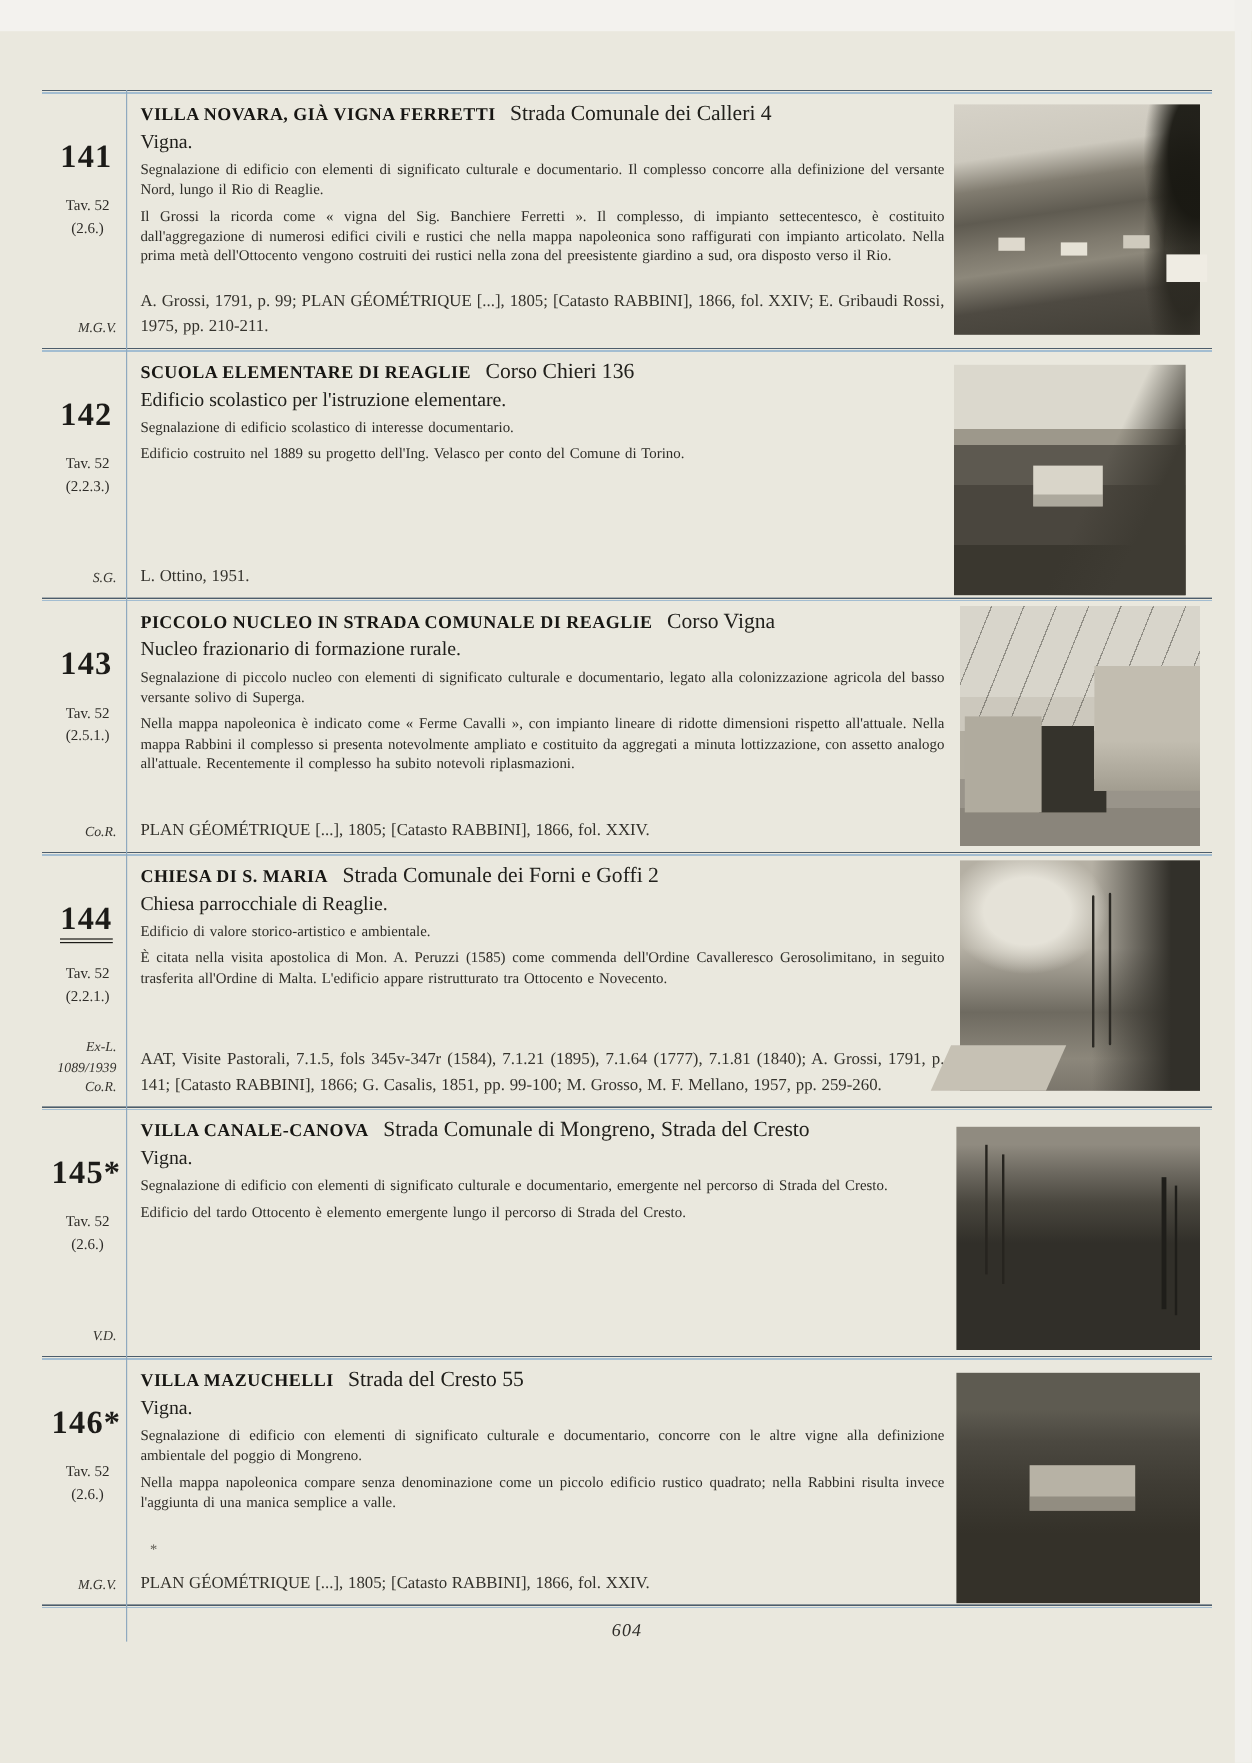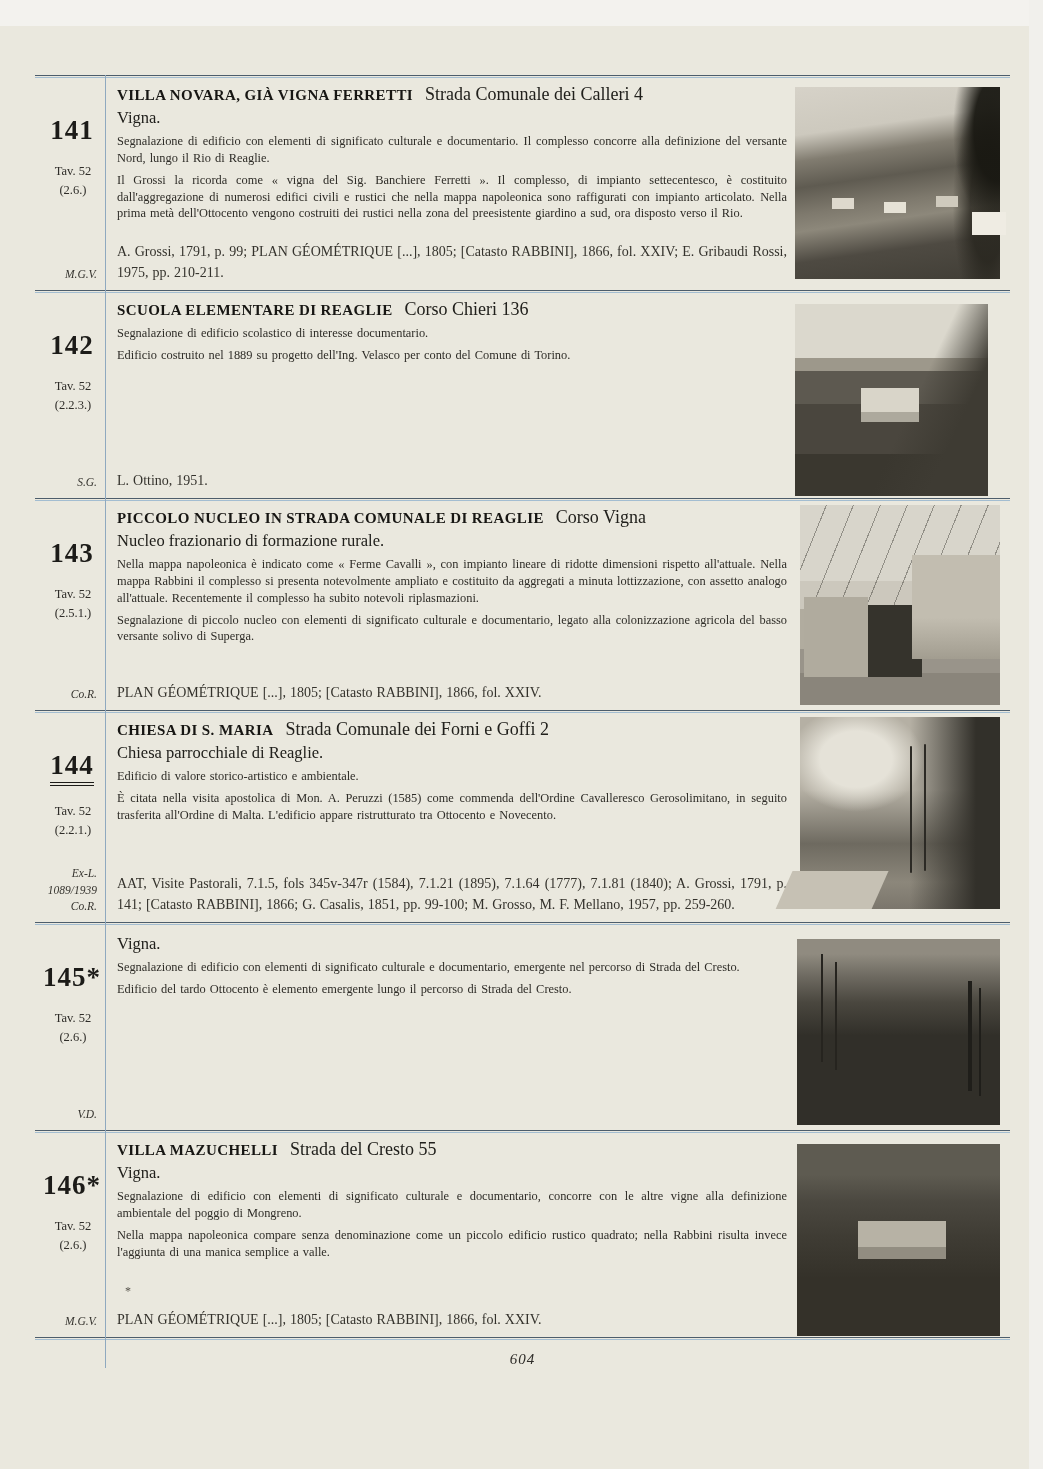--- a/index.html
+++ b/index.html
@@ -149,20 +149,21 @@
       </div>
       <div class="sigle">
         <div>S.G.</div>
       </div>
     </div>
     <div class="col-main">
       <div class="head-row">
         <span class="entry-title">SCUOLA ELEMENTARE DI REAGLIE</span>
         <span class="entry-address">Corso Chieri 136</span>
       </div>
+      <div class="entry-subtitle">Edificio scolastico per l'istruzione elementare.</div>
       <p class="para">Segnalazione di edificio scolastico di interesse documentario.</p>
       <p class="para">Edificio costruito nel 1889 su progetto dell'Ing. Velasco per conto del Comune di Torino.</p>
       <div class="bib">L. Ottino, 1951.</div>
     </div>
     <div class="col-photo">
       <div class="photo" id="photo-142"></div>
     </div>
   </div>
   <div class="rule"></div>
 
@@ -176,22 +177,22 @@
       <div class="sigle">
         <div>Co.R.</div>
       </div>
     </div>
     <div class="col-main">
       <div class="head-row">
         <span class="entry-title">PICCOLO NUCLEO IN STRADA COMUNALE DI REAGLIE</span>
         <span class="entry-address">Corso Vigna</span>
       </div>
       <div class="entry-subtitle">Nucleo frazionario di formazione rurale.</div>
+      <p class="para">Segnalazione di piccolo nucleo con elementi di significato culturale e documentario, legato alla colonizzazione agricola del basso versante solivo di Superga.</p>
       <p class="para">Nella mappa napoleonica è indicato come « Ferme Cavalli », con impianto lineare di ridotte dimensioni rispetto all'attuale. Nella mappa Rabbini il complesso si presenta notevolmente ampliato e costituito da aggregati a minuta lottizzazione, con assetto analogo all'attuale. Recentemente il complesso ha subito notevoli riplasmazioni.</p>
-      <p class="para">Segnalazione di piccolo nucleo con elementi di significato culturale e documentario, legato alla colonizzazione agricola del basso versante solivo di Superga.</p>
       <div class="bib">PLAN GÉOMÉTRIQUE [...], 1805; [Catasto RABBINI], 1866, fol. XXIV.</div>
     </div>
     <div class="col-photo">
       <div class="photo" id="photo-143"></div>
     </div>
   </div>
   <div class="rule"></div>
 
   <div class="entry e4">
     <div class="col-left">
@@ -227,20 +228,24 @@
       <span class="entry-number"><span class="nm">145*</span></span>
       <div class="tav-block">
         <div>Tav. 52</div>
         <div>(2.6.)</div>
       </div>
       <div class="sigle">
         <div>V.D.</div>
       </div>
     </div>
     <div class="col-main">
+      <div class="head-row">
+        <span class="entry-title">VILLA CANALE-CANOVA</span>
+        <span class="entry-address">Strada Comunale di Mongreno, Strada del Cresto</span>
+      </div>
       <div class="entry-subtitle">Vigna.</div>
       <p class="para">Segnalazione di edificio con elementi di significato culturale e documentario, emergente nel percorso di Strada del Cresto.</p>
       <p class="para">Edificio del tardo Ottocento è elemento emergente lungo il percorso di Strada del Cresto.</p>
     </div>
     <div class="col-photo">
       <div class="photo" id="photo-145"></div>
     </div>
   </div>
   <div class="rule"></div>
 

